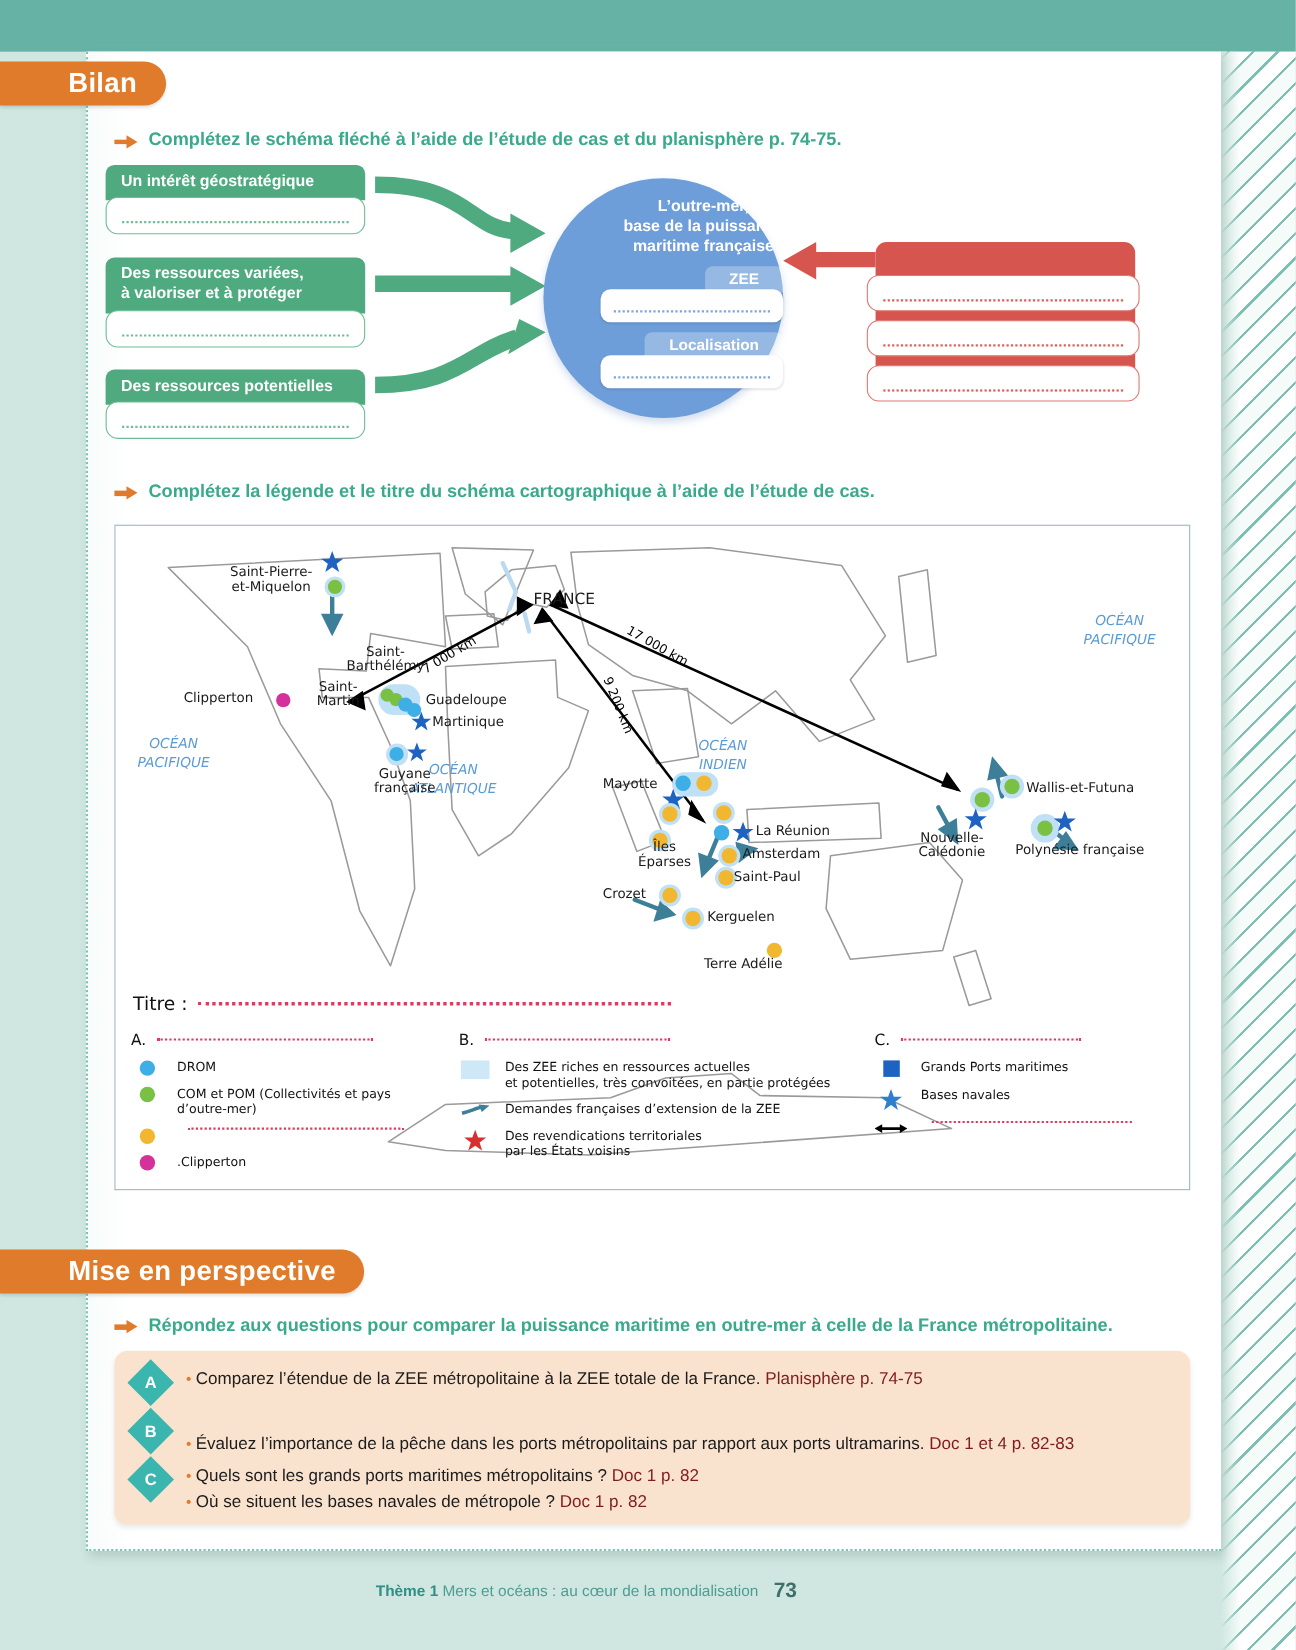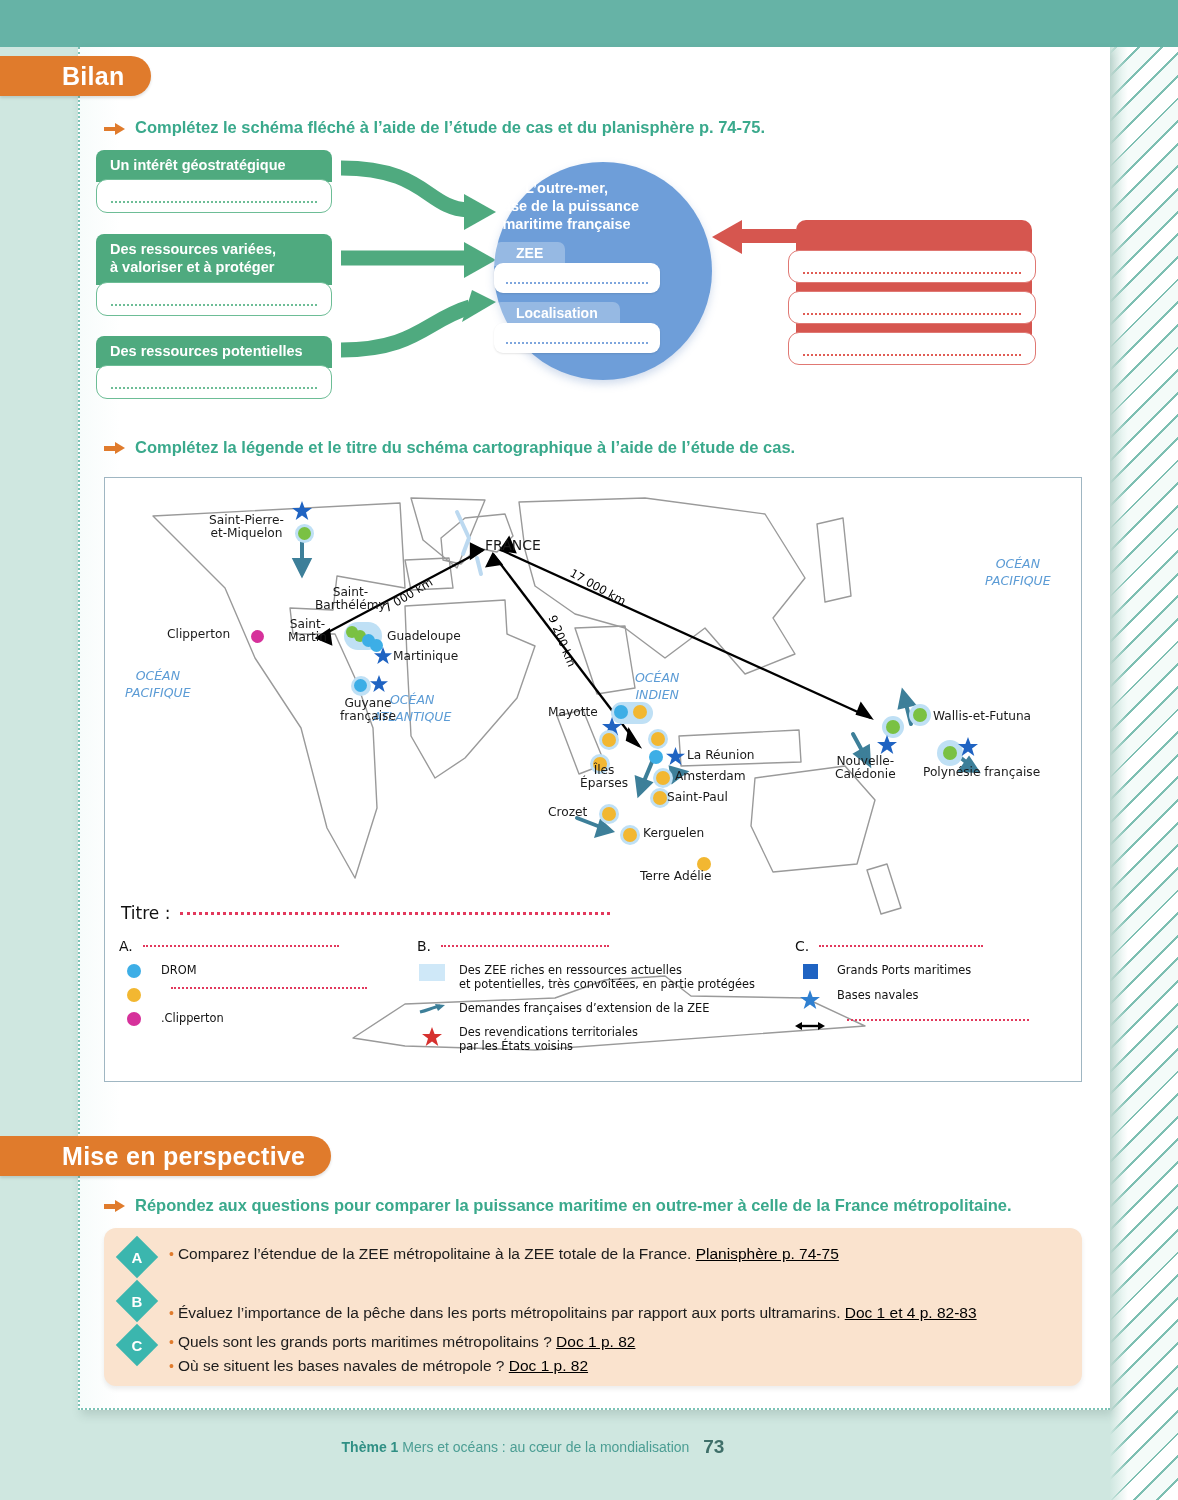--- a/index.html
+++ b/index.html
@@ -107,21 +107,21 @@
   .dots-g {
     margin: 0 14px; flex: 1; height: 2px;
     border-bottom: 2.6px dotted #6dbd96;
     position: relative; top: 6px;
   }
 
   .circle-hub {
     position: absolute; left: 398px; top: 12px;
     width: 218px; height: 218px; border-radius: 50%;
     background: #6e9ed9;
-    display: flex; flex-direction: column; align-items: flex-start;
+    display: flex; flex-direction: column; align-items: flex-end;
     box-shadow: 0 4px 8px rgba(90,130,190,.28);
   }
   .hub-title {
     color: #fff; font-weight: bold; font-size: 14.5px;
     text-align: center; line-height: 1.25; margin-top: 17px;
   }
   .hub-tag {
     background: rgba(255,255,255,.28);
     color: #fff; font-size: 14px; font-weight: 600;
     border-radius: 7px 7px 0 0;
@@ -195,21 +195,21 @@
     display: flex; align-items: center; justify-content: center;
     flex: 0 0 auto;
   }
   .diamond span {
     transform: rotate(-45deg);
     color: #fff; font-weight: bold; font-size: 15px;
   }
   .qtexts { margin-left: 17px; padding-top: 3px; }
   .qline { font-size: 15.5px; color: #1c1c1c; margin-bottom: 6px; white-space: nowrap; }
   .qline .bullet { color: #e07b2c; font-size: 14px; margin-right: 4px; }
-  .ref { color: #000000; text-decoration: underline; }
+  .ref { color: #7f1d1d; }
 
   
   #footer {
     position: absolute; left: 0; top: 1436px; width: 1130px;
     text-align: center; padding-right: 64px;
     font-size: 14px; color: #4c9e94;
   }
   #footer b { color: #2f8f84; }
   #footer .pg { color: #3f6f69; font-size: 19px; font-weight: bold; margin-left: 10px; vertical-align: -1px; }
 </style>
@@ -490,20 +490,27 @@
         <span class="dots-red sm" style="width:196px;"></span>
       </div>
       <div class="legitem">
         <span class="legicon">
             <span class="dot" style="position:relative; width:14px; height:14px; background:#3daee6;"></span>
           </span>
         <span>DROM</span>
       </div>
       <div class="legitem">
         <span class="legicon">
+            <span class="dot" style="position:relative; width:14px; height:14px; background:#7ac143;"></span>
+          </span>
+        <span style="white-space:pre-line;">COM et POM (Collectivités et pays
+d’outre-mer)</span>
+      </div>
+      <div class="legitem">
+        <span class="legicon">
             <span class="dot" style="position:relative; width:14px; height:14px; background:#f2b731;"></span>
           </span>
         <span class="dots-red sm" style="width:196px; top:0;"></span>
       </div>
       <div class="legitem">
         <span class="legicon">
             <span class="dot" style="position:relative; width:14px; height:14px; background:#d6319b;"></span>
           </span>
         <span>.Clipperton</span>
       </div>

